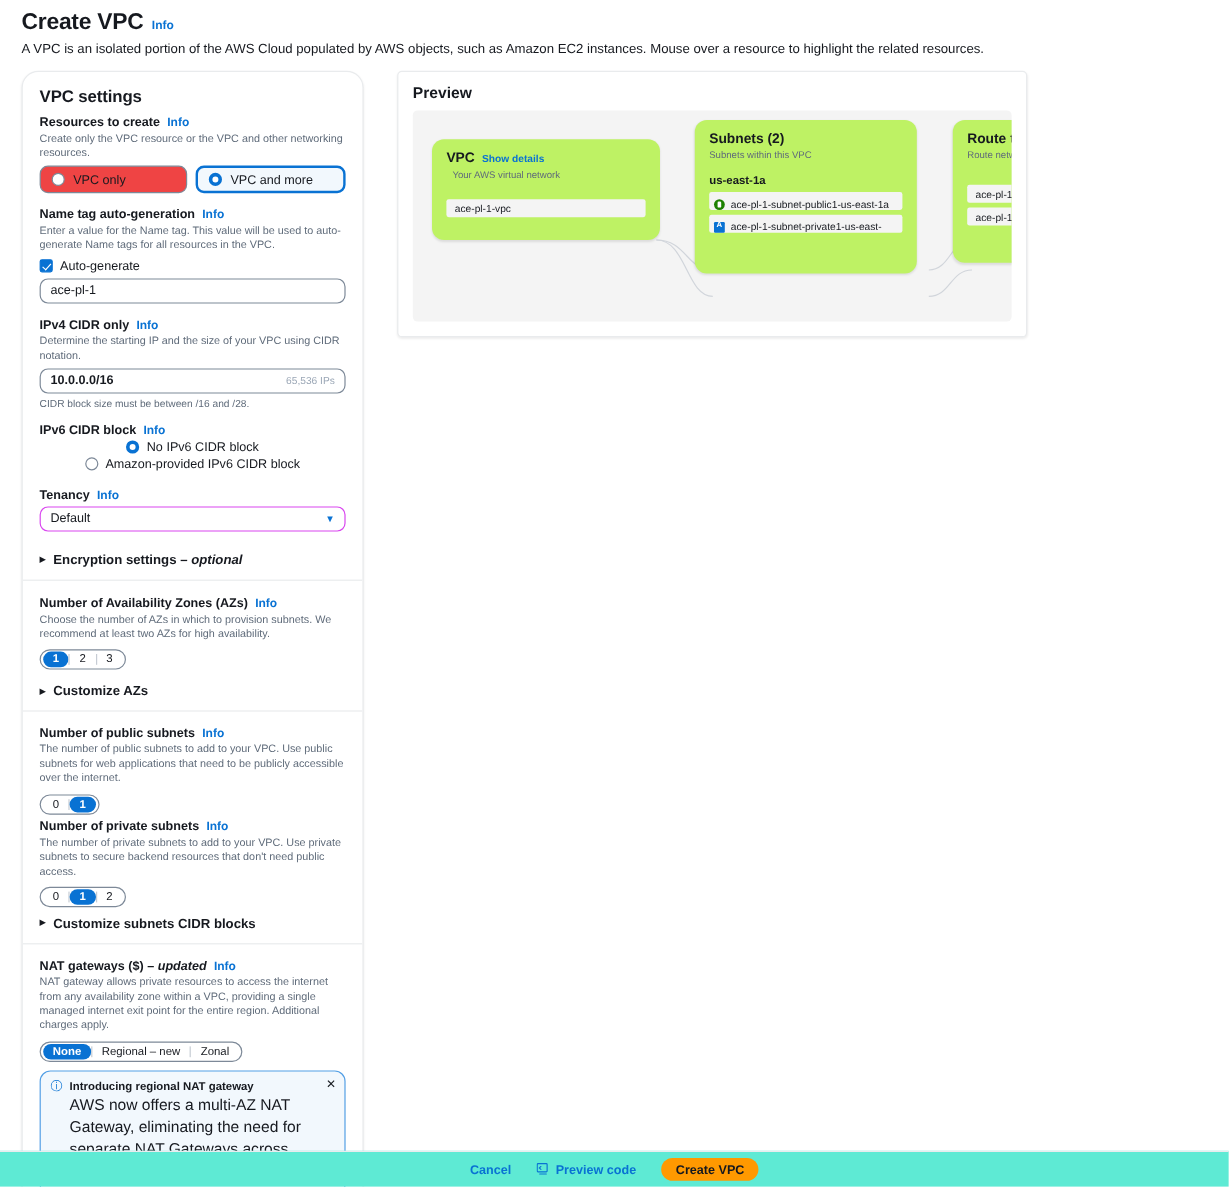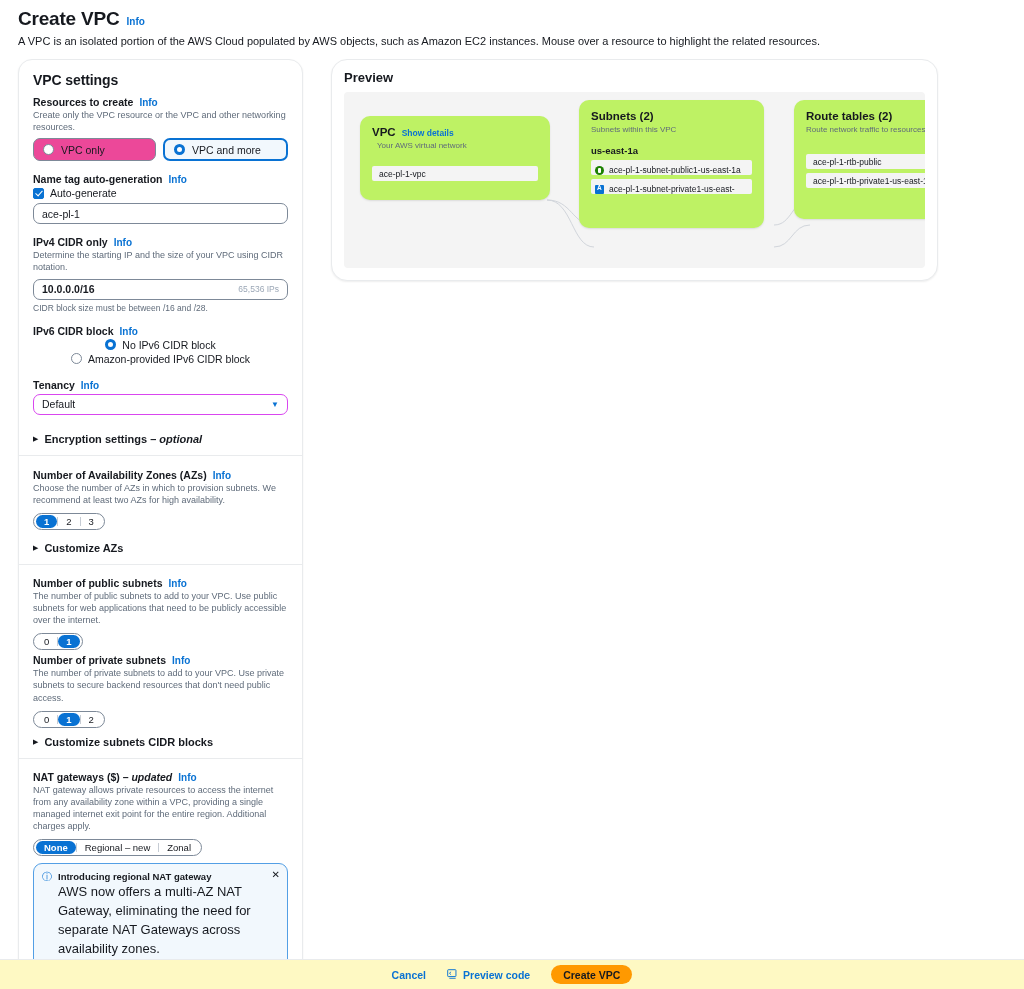--- a/index.html
+++ b/index.html
@@ -40,21 +40,21 @@
   .field-label .ital { font-style: italic; }
   .field-desc { font-size: 9px; color: #5f6b7a; line-height: 1.35; margin-bottom: 5px; }
   .field-hint { font-size: 8.5px; color: #5f6b7a; margin-top: 3px; }
 
   
   .tiles { display: flex; gap: 7px; }
   .tile {
     flex: 1; display: flex; align-items: center; gap: 7px;
     height: 23px; padding: 0 9px;
     border: 1px solid #7d8998; border-radius: 7px;
-    background: #ec4899; font-size: 10.5px; cursor: pointer;
+    background: #ef4444; font-size: 10.5px; cursor: pointer;
   }
   .tile.sel { border: 2px solid #0972d3; background: #f2f8fd; }
   .radio { width: 11px; height: 11px; border-radius: 50%; border: 1.5px solid #7d8998; background: #fff; flex: none; }
   .radio.on { border: 3.5px solid #0972d3; background: #fff; }
 
   
   .cbrow { display: flex; align-items: center; gap: 6px; margin: 2px 0; }
   .cb { width: 11px; height: 11px; border-radius: 2px; border: 1.5px solid #7d8998; background: #fff; flex: none; }
   .cb.on { background: #0972d3; border-color: #0972d3; position: relative; }
   .cb.on::after {
@@ -108,24 +108,24 @@
     border: 1px solid #539fe5; border-radius: 9px; background: #f2f8fd;
     padding: 7px 8px 8px 8px; display: flex; gap: 6px; margin-top: 7px; position: relative;
   }
   .alert .ic { color: #0972d3; font-size: 10px; line-height: 1.2; flex: none; }
   .alert .atitle { font-size: 9.5px; font-weight: bold; margin-bottom: 1px; }
   .alert .abody { font-size: 13px; line-height: 1.45; color: #16191f; }
   .alert .x { position: absolute; right: 7px; top: 5px; color: #16191f; font-size: 10px; cursor: pointer; }
 
   
   .preview-card {
-    width: 607px;
+    width: 525px;
     background: #fff;
     border: 1px solid #e9ebed;
-    border-radius: 16px;
+    border-radius: 4px;
     box-shadow: 0 1px 2px rgba(0,0,0,0.07);
     padding: 10px 12px 12px 12px;
   }
   .preview-title { font-size: 13px; font-weight: bold; margin-bottom: 7px; }
   .canvas {
     position: relative; height: 176px; background: #f4f4f4; border-radius: 4px; overflow: hidden;
   }
   .pcard {
     position: absolute; background: #bef264; border-radius: 10px; box-shadow: 0 1px 2px rgba(0,0,0,0.10);
     padding: 10px 12px;
@@ -141,21 +141,21 @@
   .chip.ic { padding-left: 4px; gap: 5px; align-items: flex-end; }
   .badge-c { width: 9px; height: 9px; border-radius: 50%; background: #1d8102; flex: none; position: relative; }
   .badge-c::after { content: ""; position: absolute; left: 3px; top: 2px; width: 3px; height: 5px; background: #fff; border-radius: 1px; }
   .badge-s { width: 9px; height: 9px; border-radius: 1px; background: #0972d3; flex: none; position: relative; }
   .badge-s::after { content: "A"; position: absolute; left: 2px; top: -1.5px; font-size: 6.5px; color: #fff; font-weight: bold; }
   .wire { position: absolute; stroke: #d1d5db; stroke-width: 1; fill: none; }
 
   
   .footer {
     position: absolute; left: 0; right: 0; bottom: 0; height: 30px;
-    border-top: 1px solid #e9ebed; background: #fef9c3;
+    border-top: 1px solid #e9ebed; background: #5eead4;
     display: flex; align-items: center; justify-content: center; gap: 21px;
   }
   .flink { color: #0972d3; font-size: 10.5px; font-weight: bold; cursor: pointer; }
   .fcode { display: flex; align-items: center; gap: 5px; color: #0972d3; font-size: 10.5px; font-weight: bold; cursor: pointer; justify-content: flex-end; }
   .btn-primary {
     background: #ff9900; color: #16191f; font-size: 10.5px; font-weight: bold;
     border: none; border-radius: 11px; height: 19px; padding: 0 12px; cursor: pointer;
     font-family: "Liberation Sans", sans-serif;
   }
 </style>
@@ -194,20 +194,21 @@
             <span>VPC and more</span>
           </div>
         </div>
       </div>
 
       <div class="sect">
         <div class="field-label-row">
           <span class="field-label">Name tag auto-generation</span>
           <a class="info-link">Info</a>
         </div>
+        <div class="field-desc">Enter a value for the Name tag. This value will be used to auto-generate Name tags for all resources in the VPC.</div>
         <div class="cbrow">
           <span class="cb on"></span>
           <span>Auto-generate</span>
         </div>
         <div class="tinput" style="margin-top:4px">
           <span>ace-pl-1</span>
         </div>
       </div>
 
       <div class="sect">

